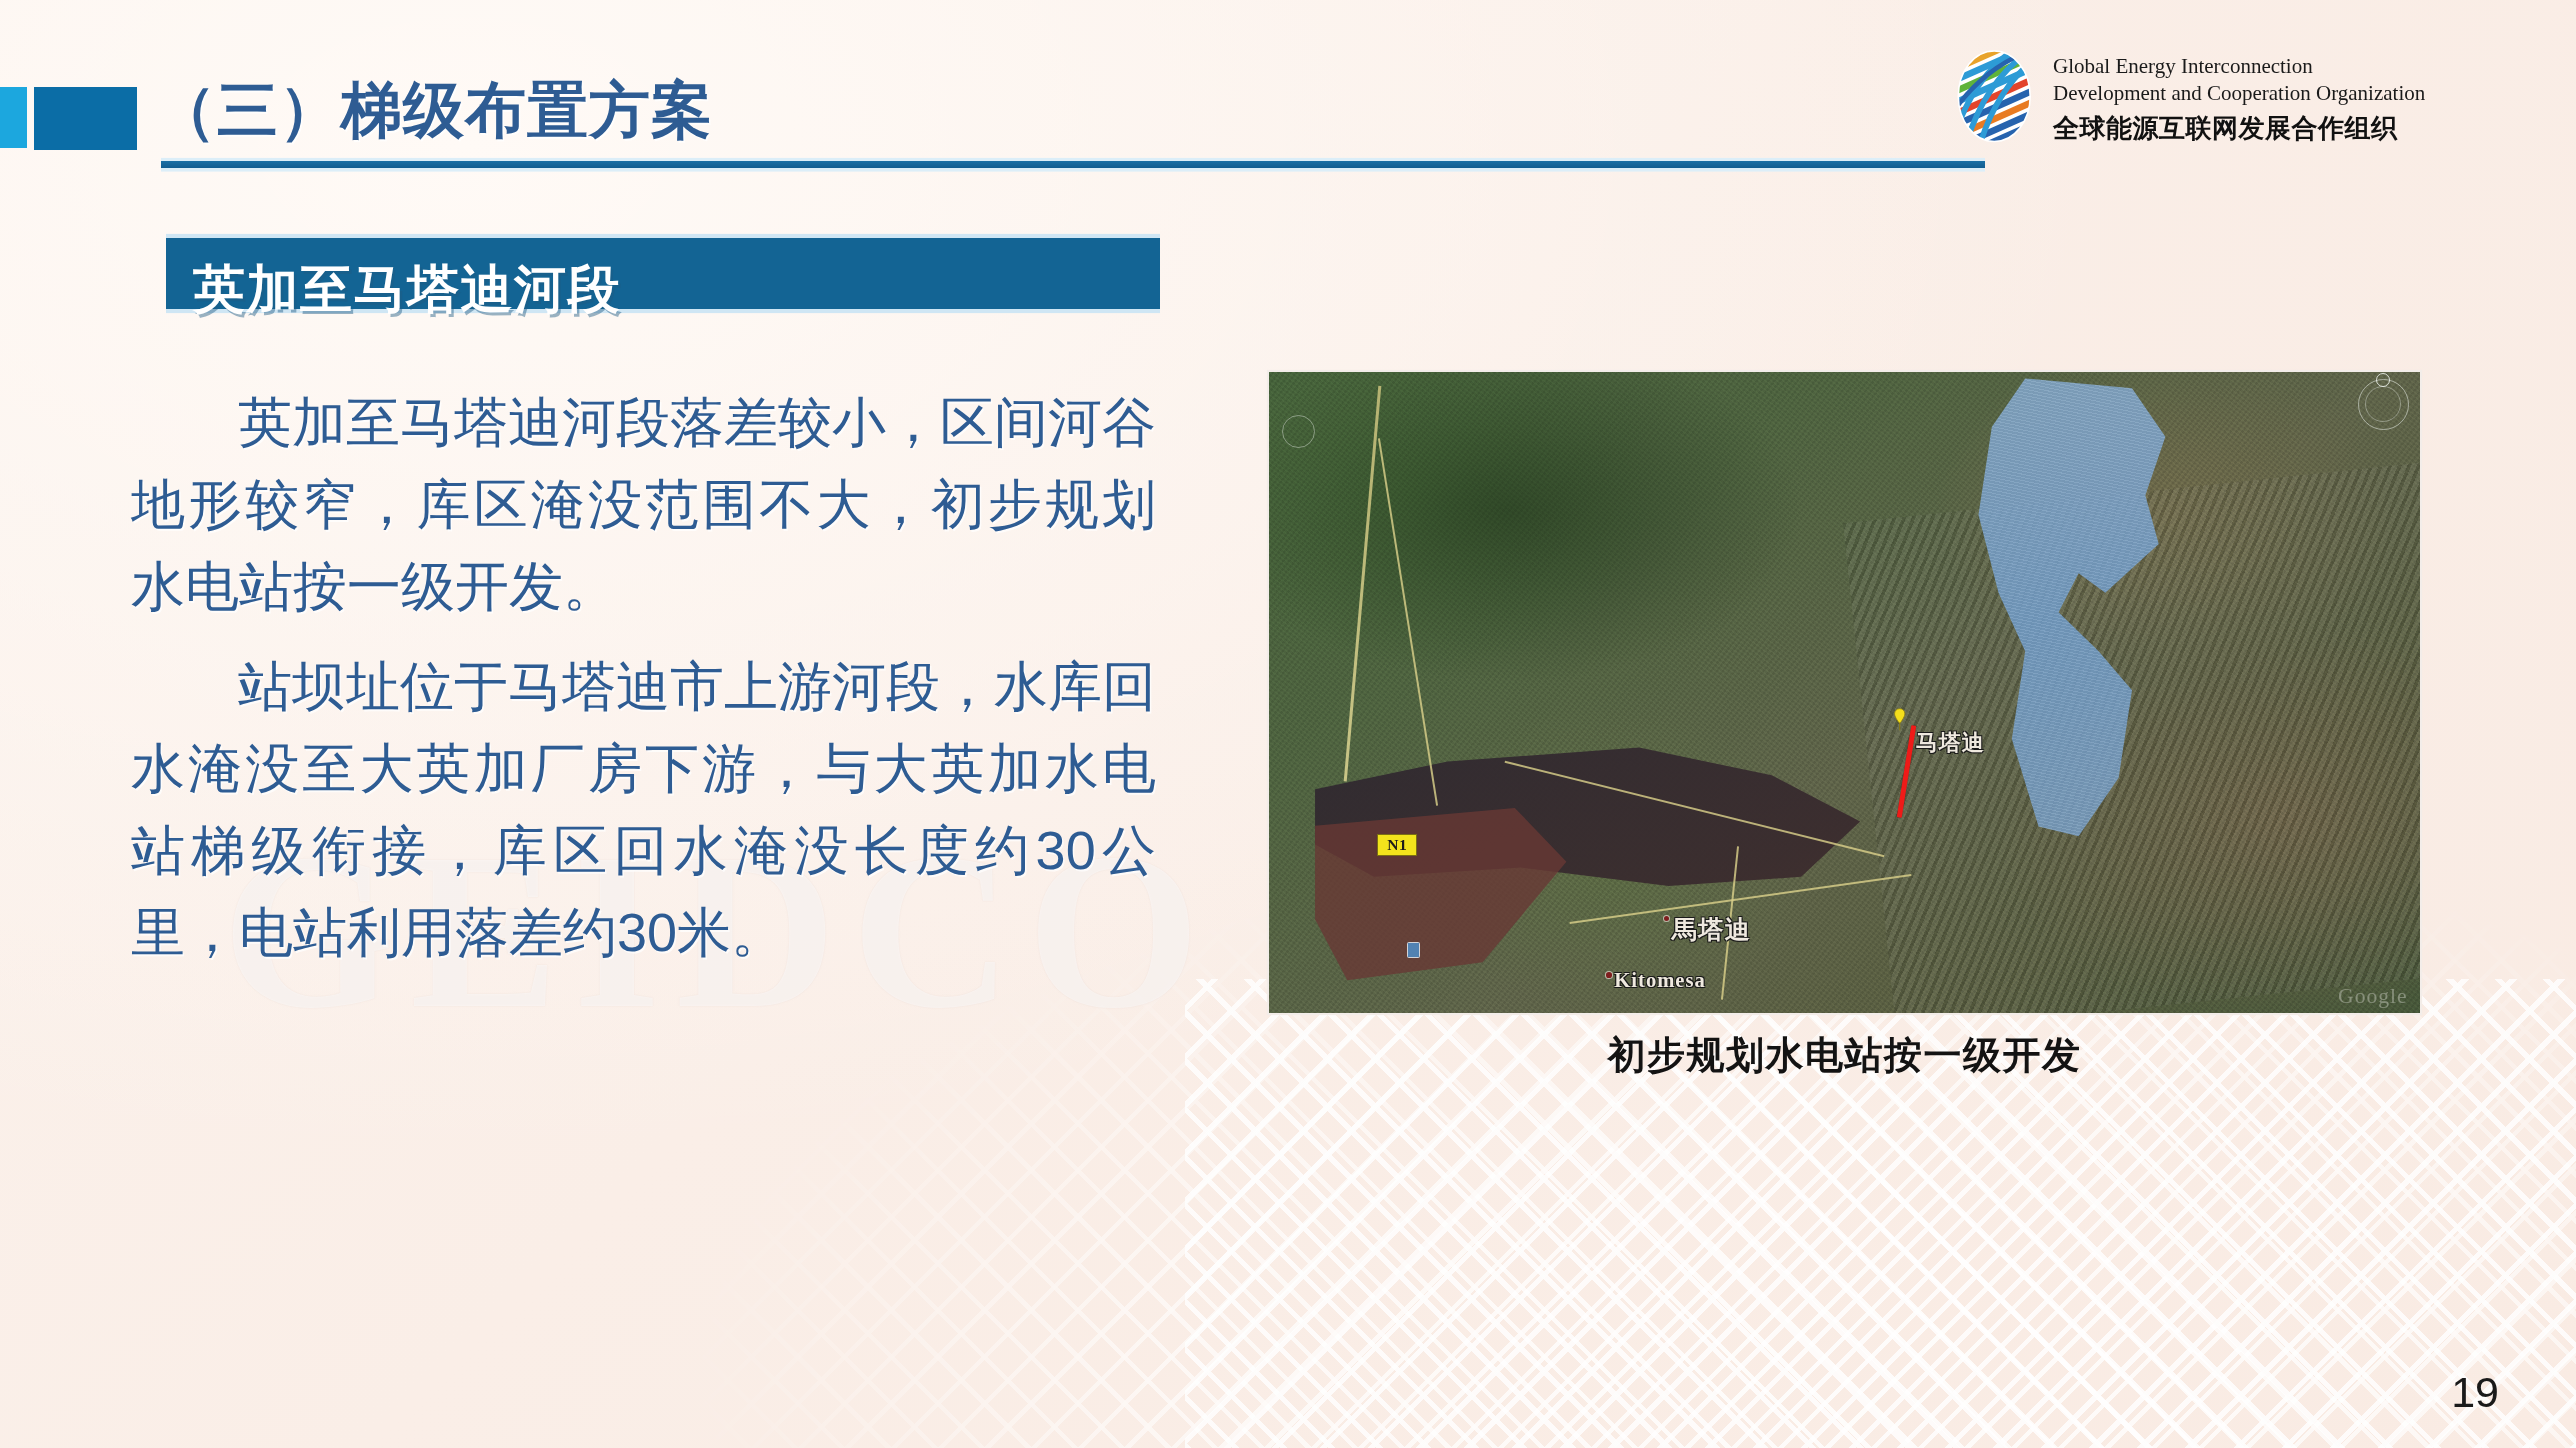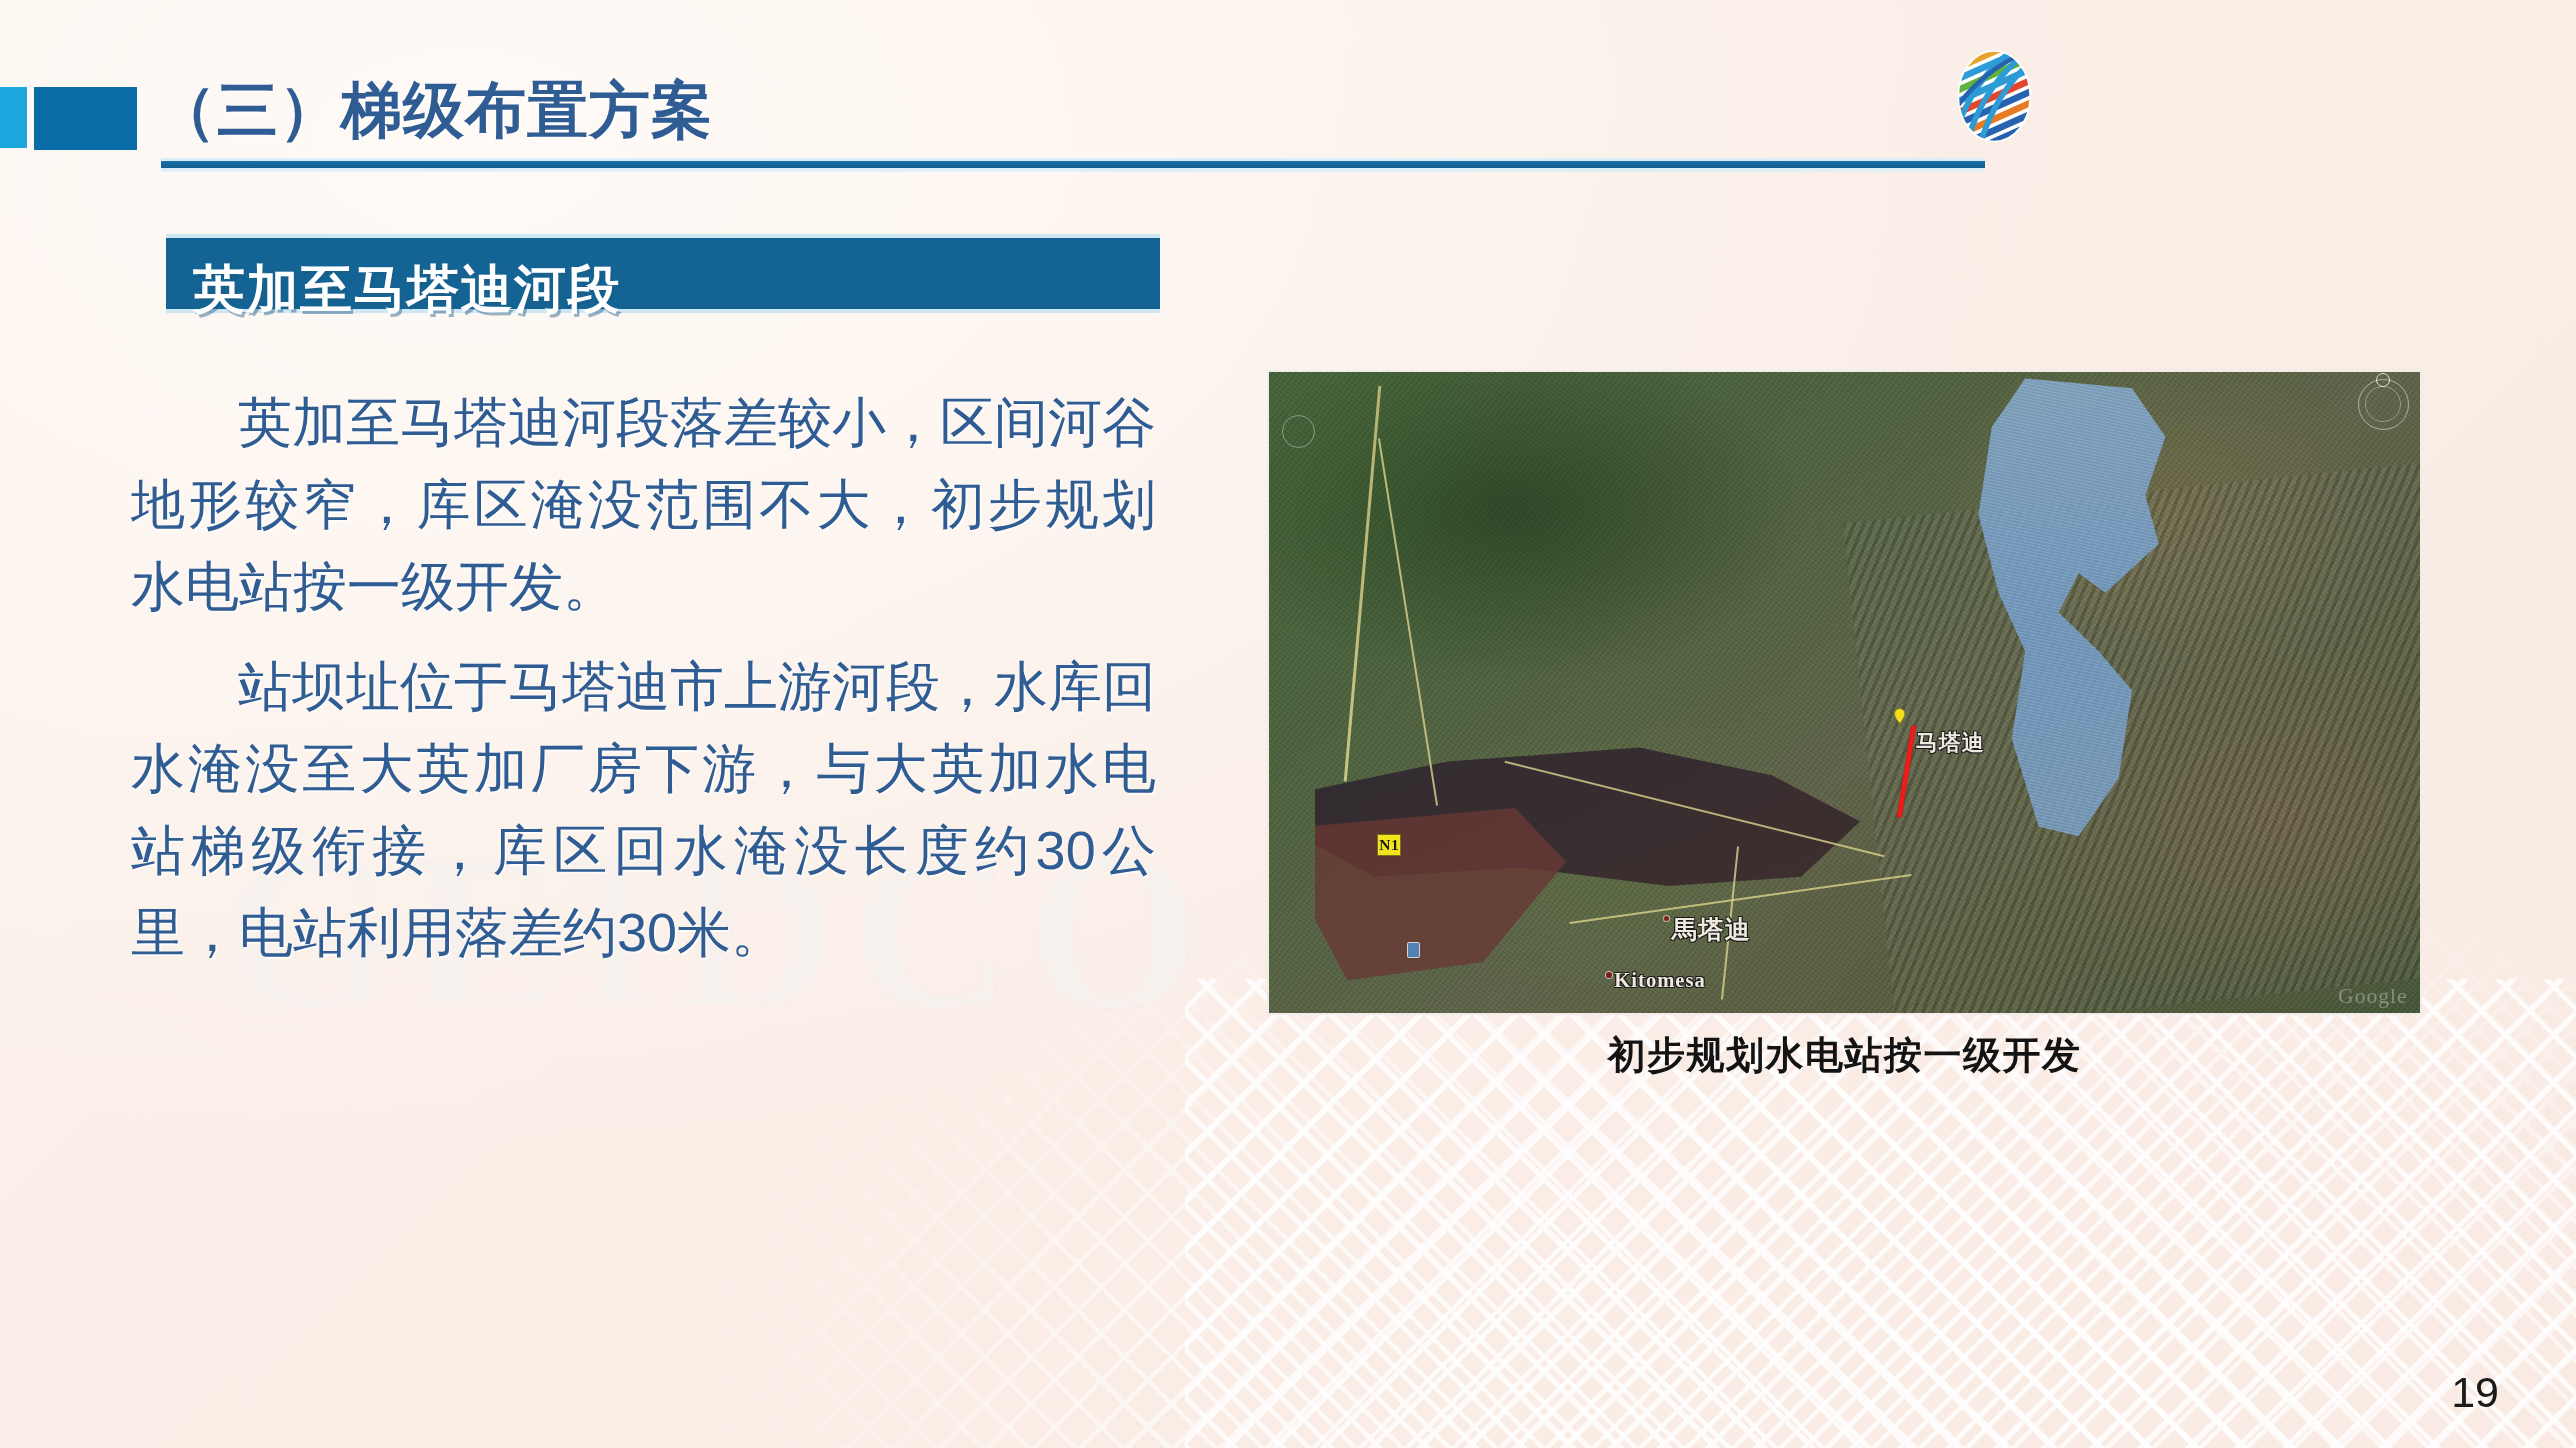--- a/index.html
+++ b/index.html
@@ -191,21 +191,21 @@
   #lb-kitomesa{left:30.0%;top:93.2%;font-size:20.6px;letter-spacing:1px;
     font-family:"Liberation Serif","DejaVu Serif",serif;}
   #lb-google{left:43.5%;top:96.0%;font-size:13.4px;color:rgba(235,230,220,.55);
     text-shadow:none;font-family:"Liberation Serif",serif;letter-spacing:0.5px;}
   .dotmark{position:absolute;width:5.7px;height:5.7px;background:#7e1e1e;border-radius:50%;
     box-shadow:0 0 0 1px rgba(240,235,225,.65);}
   #dot-matadi-t{left:34.3%;top:84.8%;}
   #dot-kitomesa{left:29.3%;top:93.6%;}
   
   #shield-n1{position:absolute;left:9.4%;top:72.0%;background:#F2E31C;
-    border:1.5px solid #7a6f14;padding:1px 1px;font-size:15.5px;font-weight:700;
+    border:1.5px solid #7a6f14;padding:1px 9px;font-size:15.5px;font-weight:700;
     color:#1a1a1a;font-family:"Liberation Serif",serif;letter-spacing:0.5px;}
   
   #poi{position:absolute;left:12.0%;top:89.0%;width:11.3px;height:13.4px;
     background:#4f8ec8;border:1px solid #e8eef4;border-radius:1.5px;opacity:.85;}
   
   #compass{position:absolute;right:11.3px;top:7.2px;width:49px;height:49px;
     border:1.5px solid rgba(235,240,235,0.55);border-radius:50%;}
   #compass-in{position:absolute;left:6.2px;top:6.2px;width:34px;height:34px;
     border:1px solid rgba(235,240,235,0.38);border-radius:50%;}
   #compass-n{position:absolute;left:17px;top:-7.2px;width:12.4px;height:12.4px;
@@ -265,20 +265,25 @@
           <path d="M8 190 C 30 110, 70 40, 140 -6"></path>
           <path d="M34 196 C 56 116, 96 46, 166 0"></path>
           <path d="M60 200 C 82 120, 122 50, 192 4"></path>
         </g>
         <g fill="none" stroke="#2663AE" stroke-width="9">
           <path d="M-6 150 C 26 96, 74 40, 150 8"></path>
         </g>
       </g>
       <ellipse cx="92" cy="92" rx="70" ry="88" fill="none" stroke="#ffffff" stroke-width="3"></ellipse>
     </svg>
+    <div id="logo-txt">
+      <div class="logo-en">Global Energy Interconnection</div>
+      <div class="logo-en">Development and Cooperation Organization</div>
+      <div class="logo-cn">全球能源互联网发展合作组织</div>
+    </div>
   </div>
 
   <div id="banner">
     <div id="banner-label">英加至马塔迪河段</div>
   </div>
 
   <div id="body-copy">
     <p class="para">英加至马塔迪河段落差较小，区间河谷地形较窄，库区淹没范围不大，初步规划水电站按一级开发。</p>
     <p class="para">站坝址位于马塔迪市上游河段，水库回水淹没至大英加厂房下游，与大英加水电站梯级衔接，库区回水淹没长度约30公里，电站利用落差约30米。</p>
   </div>

